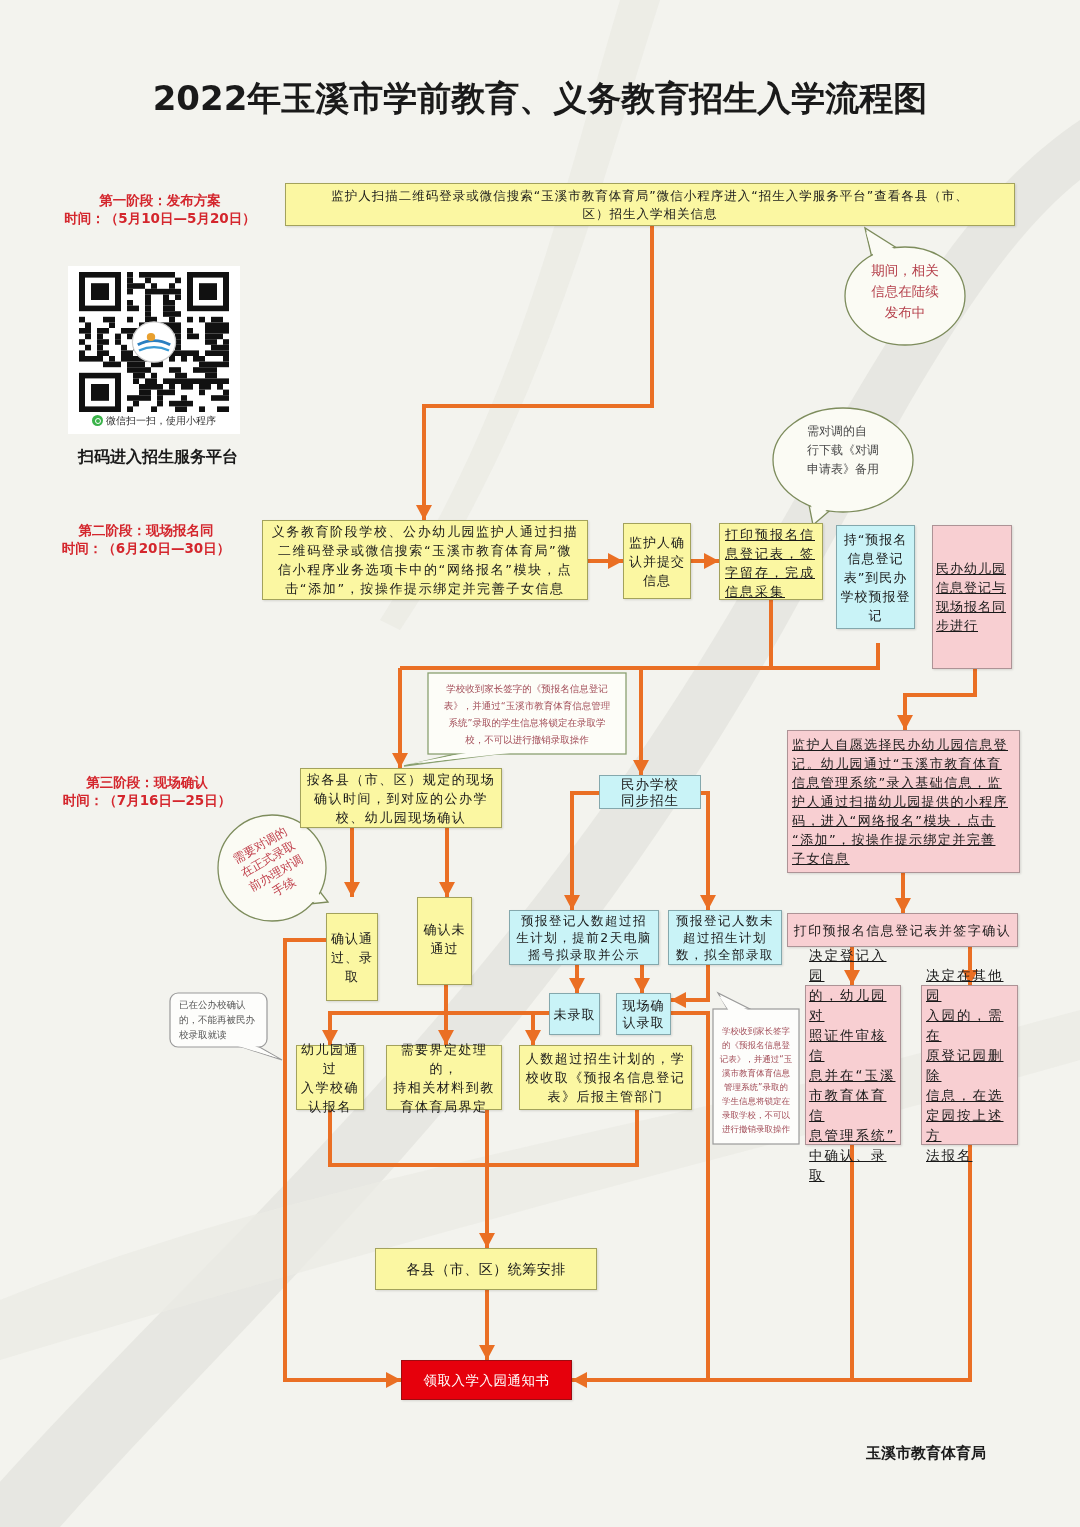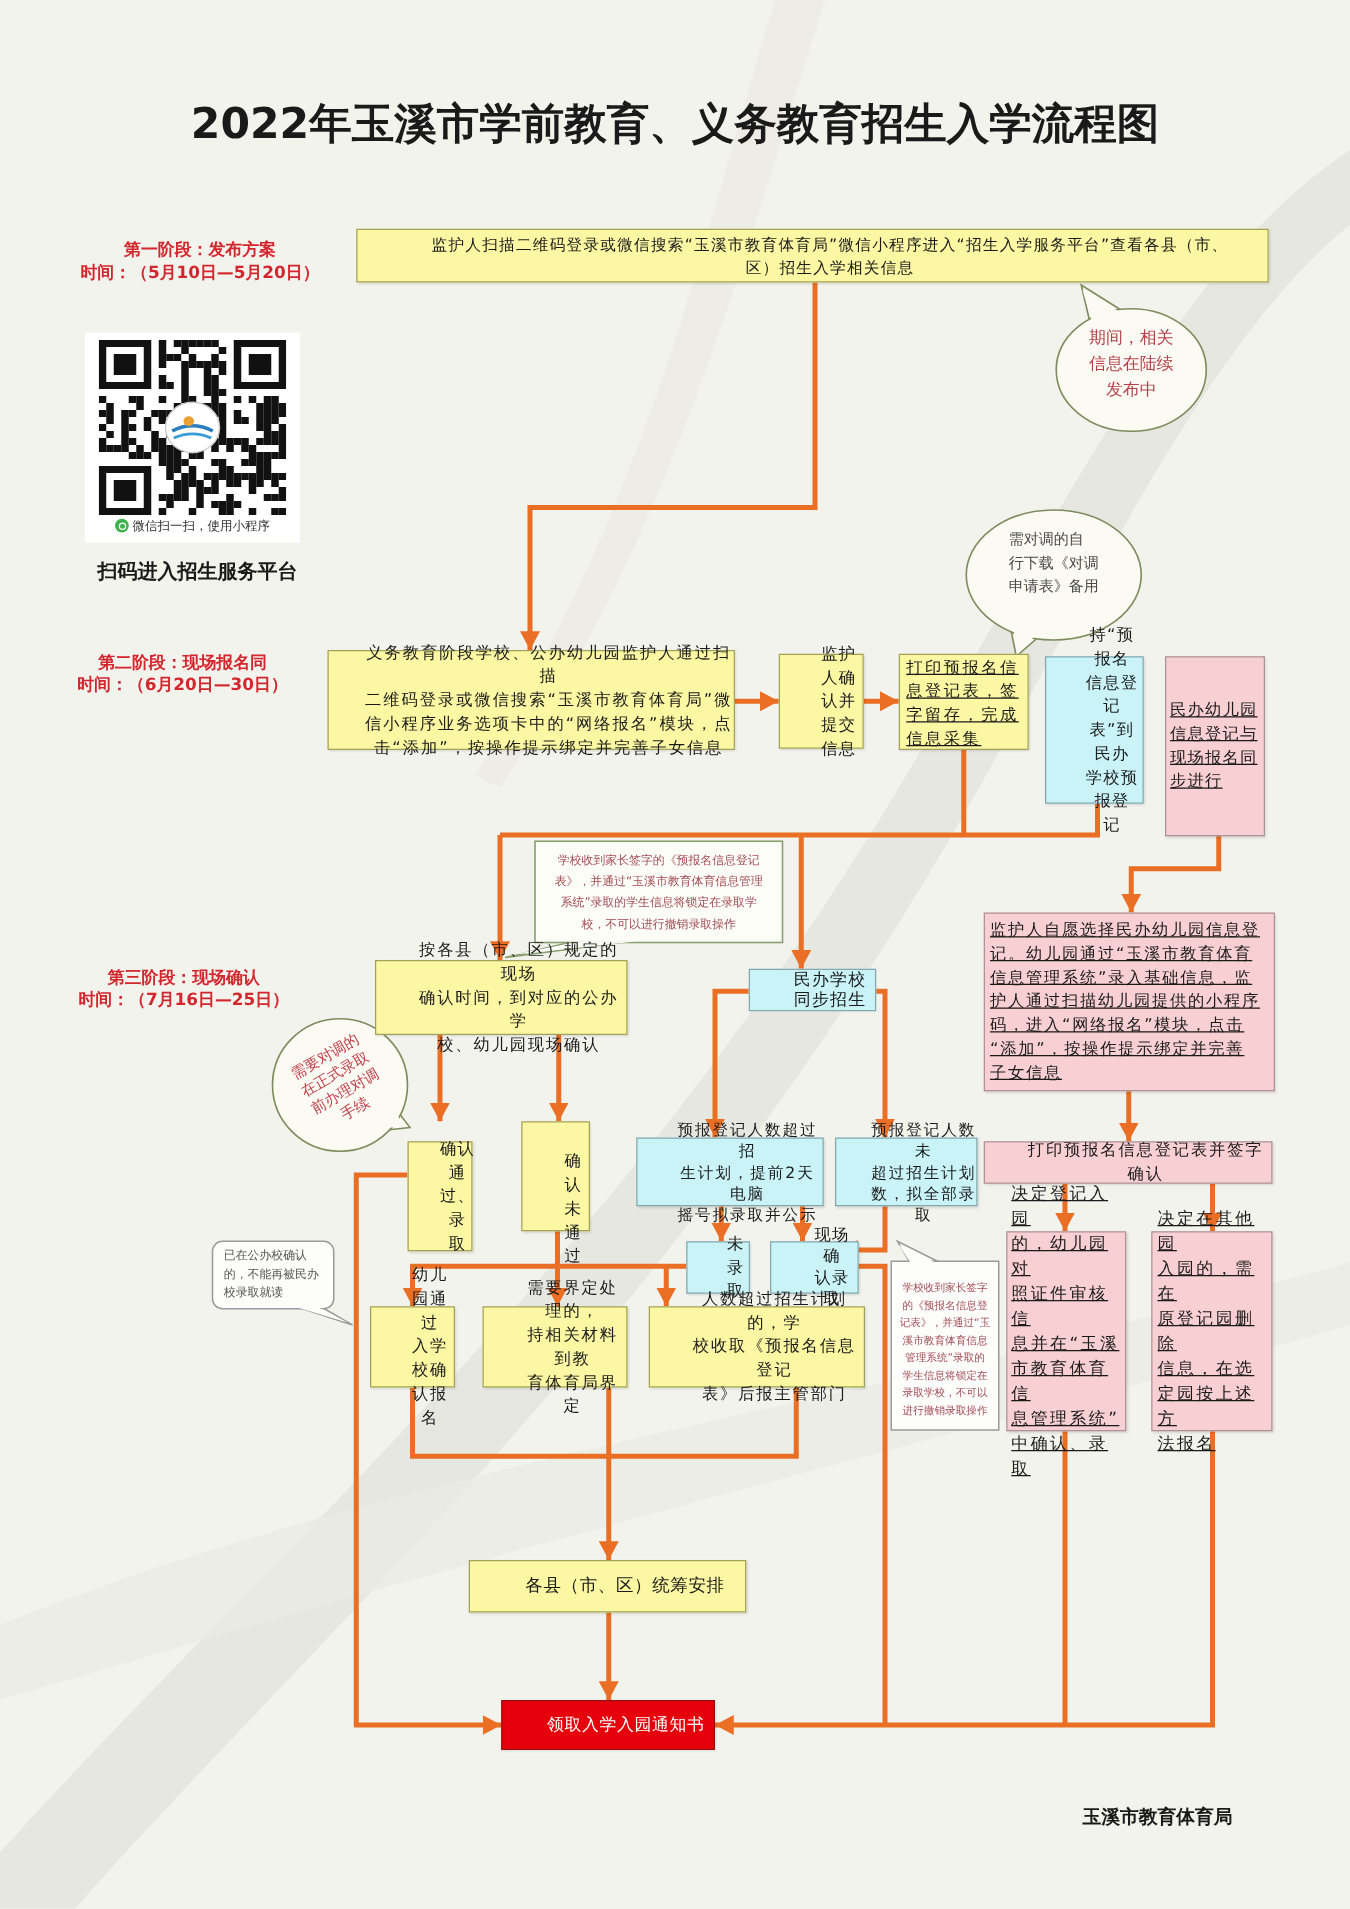--- a/index.html
+++ b/index.html
@@ -18,21 +18,20 @@
   }
   .stage { position:absolute; z-index:5; color:#d4262d; font-weight:bold; text-align:center; }
   .stage .name { font-size:13.5px; line-height:18px; display:block; }
   .stage .time { font-size:13.5px; line-height:18px; display:block; }
   .box {
     position:absolute; box-sizing:border-box; z-index:4;
     display:flex; align-items:center; justify-content:center;
     white-space:pre-line; text-align:center; line-height:19px;
     font-size:13px; letter-spacing:1.5px;
     box-shadow:1px 1px 2px rgba(0,0,0,0.12);
-    padding-left:28px;
   }
   .yellow { background:#fbf7a2; border:1px solid #a3a25c; }
   .cyan   { background:#c9f3f7; border:1px solid #84a8ad; }
   .pink   { background:#f8cfd2; border:1px solid #ad9396; }
   .red    { background:#e6000c; border:1px solid #9c0c10; color:#ffffff; font-size:13px; }
   .left   { justify-content:flex-start; text-align:left; padding-left:5px;text-decoration:underline; }
   .note {
     position:absolute; z-index:6; white-space:pre-line; text-align:center;
   }
   .qr-card {
@@ -407,21 +406,21 @@
 二维码登录或微信搜索“玉溪市教育体育局”微
 信小程序业务选项卡中的“网络报名”模块，点
 击“添加”，按操作提示绑定并完善子女信息</div>
 <div class="box yellow" style="left:623px; top:523px; width:68px; height:76px; font-size:13px; letter-spacing:1px;">监护人确
 认并提交
 信息</div>
 <div class="box yellow left" style="left:719px; top:523px; width:104px; height:77px; font-size:13px; letter-spacing:2px; align-items:flex-start; padding-top:1px;">打印预报名信
 息登记表，签
 字留存，完成
 信息采集</div>
-<div class="box cyan" style="left:836px; top:525px; width:79px; height:118px; font-size:13px; letter-spacing:1px;">持“预报名
+<div class="box cyan" style="left:836px; top:525px; width:79px; height:104px; font-size:13px; letter-spacing:1px;">持“预报名
 信息登记
 表”到民办
 学校预报登
 记</div>
 <div class="box pink left" style="left:932px; top:525px; width:80px; height:144px; font-size:13px; letter-spacing:1px; padding-left:3px;">民办幼儿园
 信息登记与
 现场报名同
 步进行</div>
 
 <div class="box yellow" style="left:300px; top:768px; width:202px; height:60px; font-size:13px; letter-spacing:1.5px;">按各县（市、区）规定的现场
@@ -444,21 +443,21 @@
 通过</div>
 <div class="box cyan" style="left:509px; top:910px; width:150px; height:55px; font-size:12.5px; letter-spacing:1.5px; line-height:17px;">预报登记人数超过招
 生计划，提前2天电脑
 摇号拟录取并公示</div>
 <div class="box cyan" style="left:668px; top:910px; width:114px; height:55px; font-size:12.5px; letter-spacing:1.5px; line-height:17px;">预报登记人数未
 超过招生计划
 数，拟全部录取</div>
 <div class="box pink" style="left:787px; top:913px; width:231px; height:34px; font-size:13px; letter-spacing:1.5px;">打印预报名信息登记表并签字确认</div>
 
 <div class="box cyan" style="left:549px; top:993px; width:51px; height:42px; font-size:13px; letter-spacing:1px;">未录取</div>
-<div class="box cyan" style="left:616px; top:993px; width:71px; height:42px; font-size:13px; letter-spacing:1px; line-height:17px;">现场确
+<div class="box cyan" style="left:616px; top:993px; width:55px; height:42px; font-size:13px; letter-spacing:1px; line-height:17px;">现场确
 认录取</div>
 <div class="box pink left" style="left:805px; top:985px; width:96px; height:160px; font-size:13.5px; letter-spacing:2px; line-height:20px; padding-left:3px;">决定登记入园
 的，幼儿园对
 照证件审核信
 息并在“玉溪
 市教育体育信
 息管理系统”
 中确认、录取</div>
 <div class="box pink left" style="left:921px; top:985px; width:97px; height:160px; font-size:13.5px; letter-spacing:2px; line-height:20px; padding-left:4px;">决定在其他园
 入园的，需在

